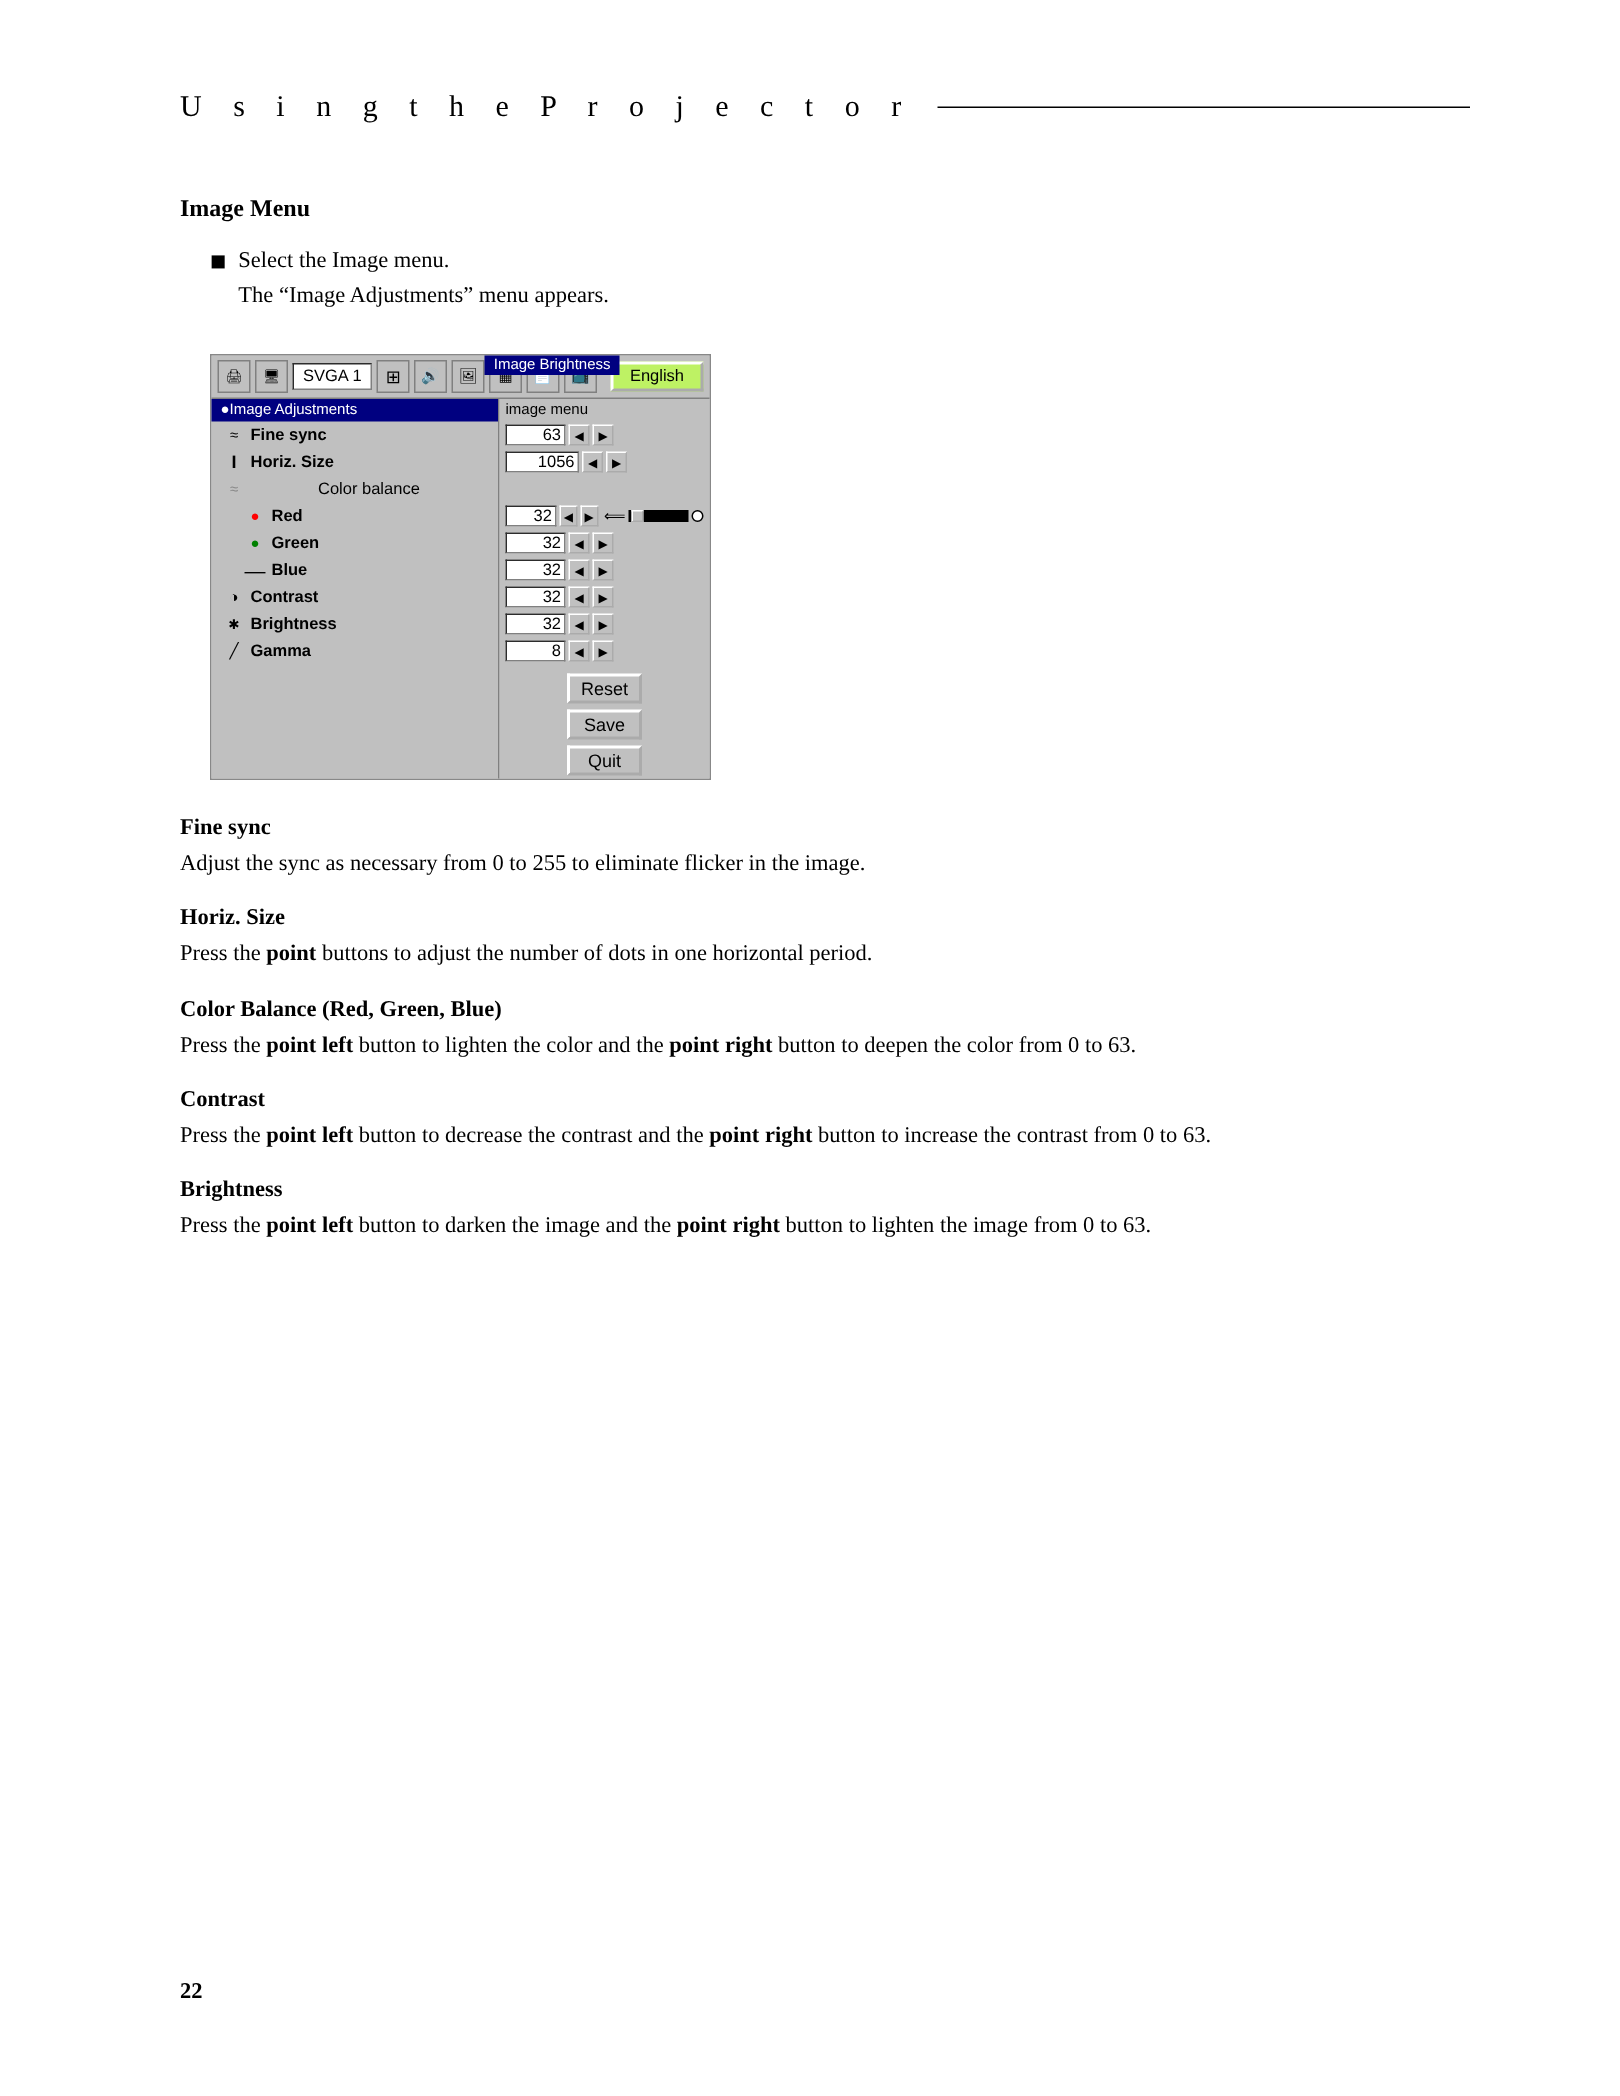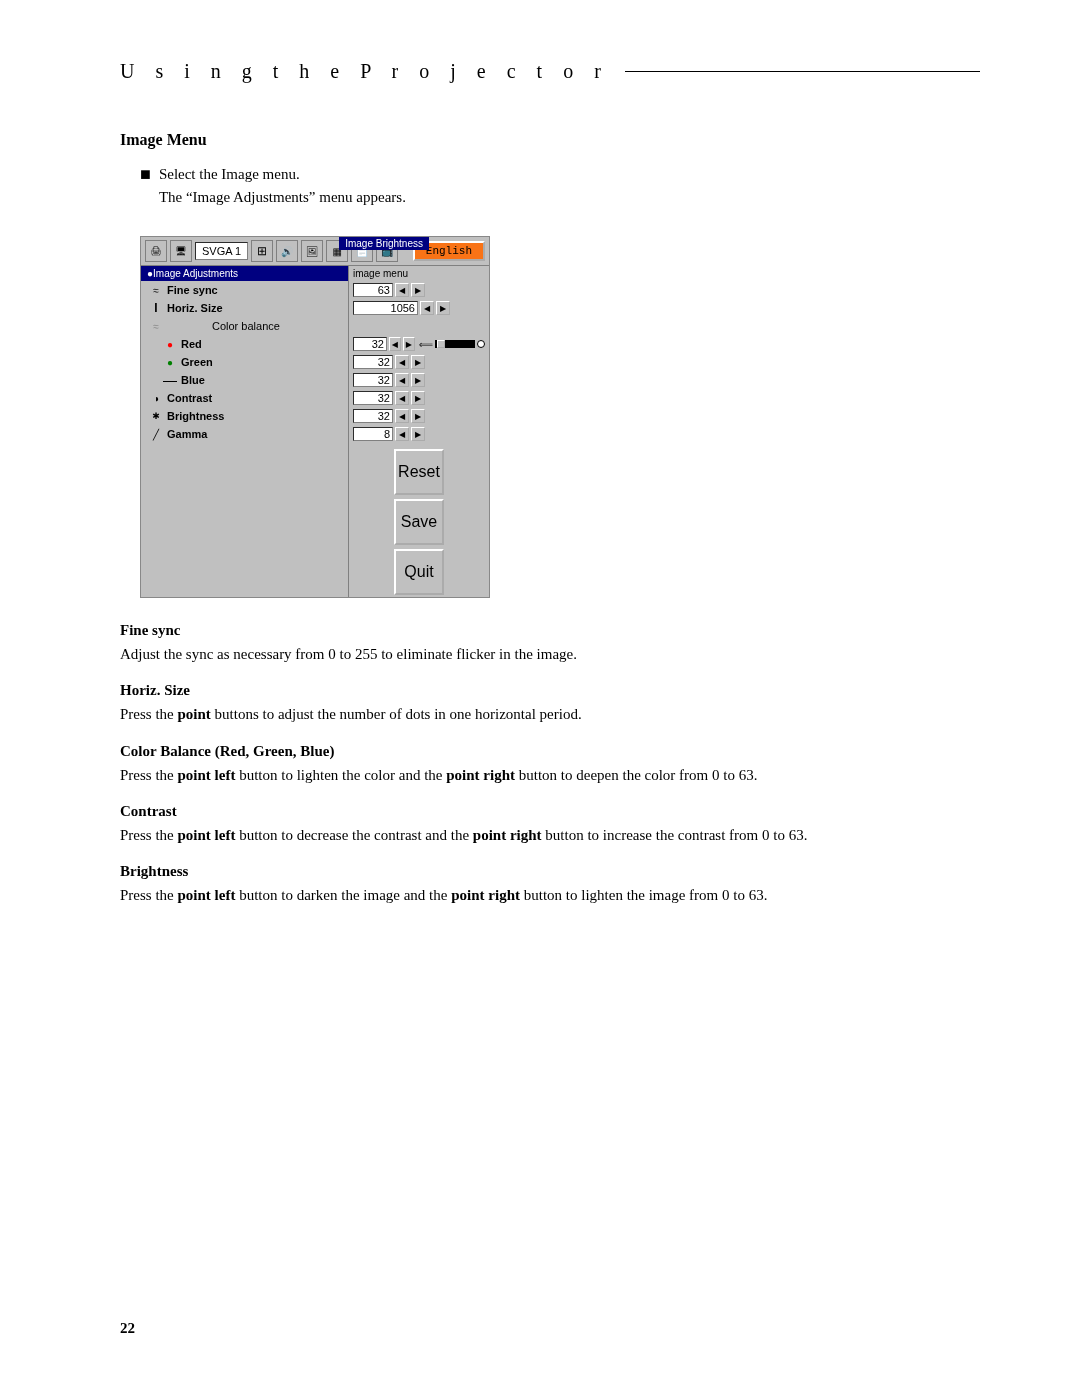--- a/index.html
+++ b/index.html
@@ -121,36 +121,36 @@
       background: #fff;
       border: 1px inset #808080;
       padding: 2px 6px;
       font-size: 11px;
       min-width: 50px;
       text-align: center;
       font-family: Arial, sans-serif;
     }
 
     .tb-english {
-      background: #f97316;
+      background: #bef264;
       border: 2px outset #fff;
       padding: 2px 11px;
       font-size: 11px;
-      font-family: Liberation Mono, monospace;
+      font-family: Liberation Sans, sans-serif;
       margin-left: auto;
     }
 
     
     .menu-body {
       display: flex;
       background: #c0c0c0;
     }
 
     .menu-left {
-      width: 208px;
+      width: 192px;
       background: #c0c0c0;
       border-right: 1px solid #808080;
     }
 
     .menu-header {
       background: #000080;
       color: #fff;
       font-size: 10px;
       padding: 2px 6px;
       font-family: Arial, sans-serif;
@@ -256,24 +256,24 @@
       background: #fff;
     }
 
     .reset-btn, .save-btn, .quit-btn {
       background: #c0c0c0;
       border: 2px outset #fff;
       margin: 2px auto;
       display: block;
       width: 50px;
       text-align: center;
-      font-size: 16px;
+      font-size: 12px;
       font-family: Arial, sans-serif;
       cursor: pointer;
-      padding: 12px 0;
+      padding: 1px 0;
     }
 
     
     .subsection {
       margin-bottom: 16px;
     }
 
     .subsection-title {
       font-size: 15px;
       font-weight: bold;
@@ -402,21 +402,21 @@
         <div class="menu-right">
           <div class="menu-right-label">image menu</div>
 
           <div class="value-row">
             <span class="value-box">63</span>
             <div class="arrow-btn">◀</div>
             <div class="arrow-btn">▶</div>
           </div>
 
           <div class="value-row">
-            <span class="value-box" style="width:65px;">1056</span>
+            <span class="value-box" style="width:49px;">1056</span>
             <div class="arrow-btn">◀</div>
             <div class="arrow-btn">▶</div>
           </div>
 
           <div style="height: 18px;"></div>
 
           <div class="value-row">
             <span class="value-box">32</span>
             <div class="arrow-btn">◀</div>
             <div class="arrow-btn">▶</div>

